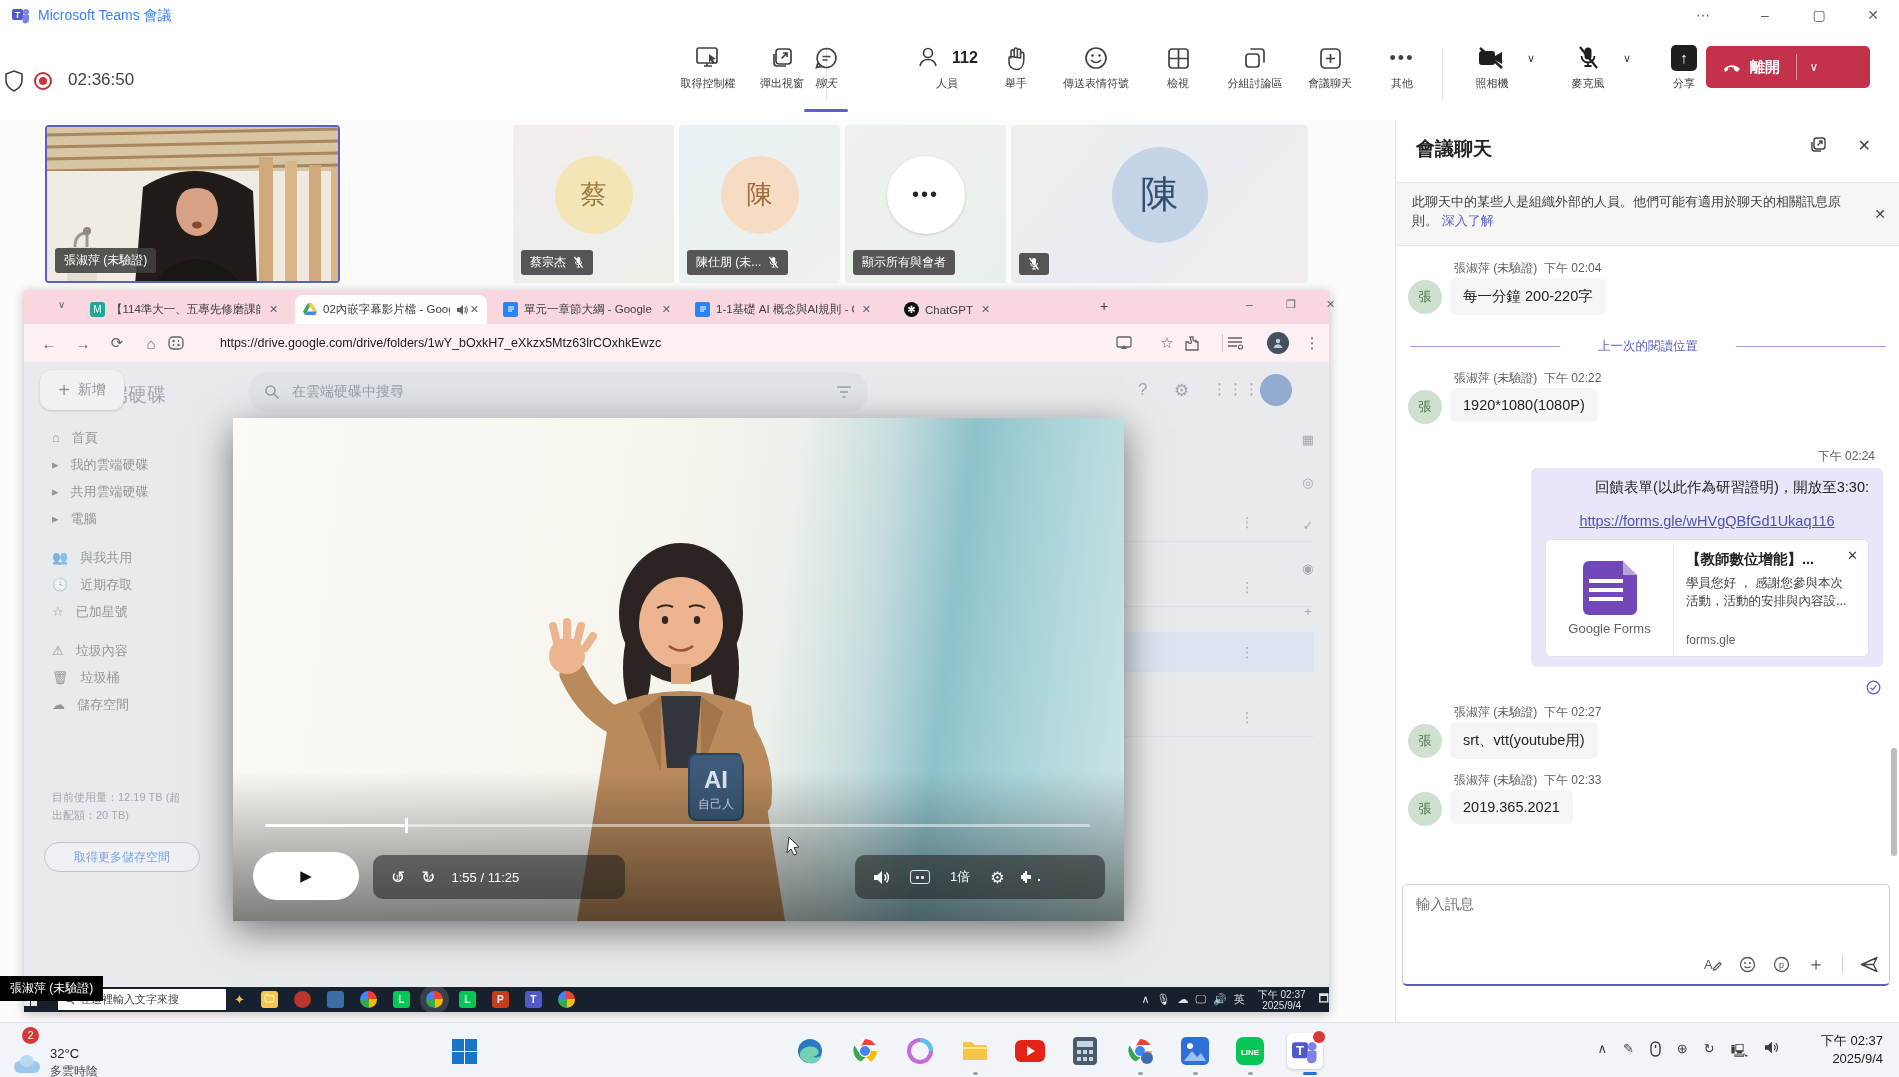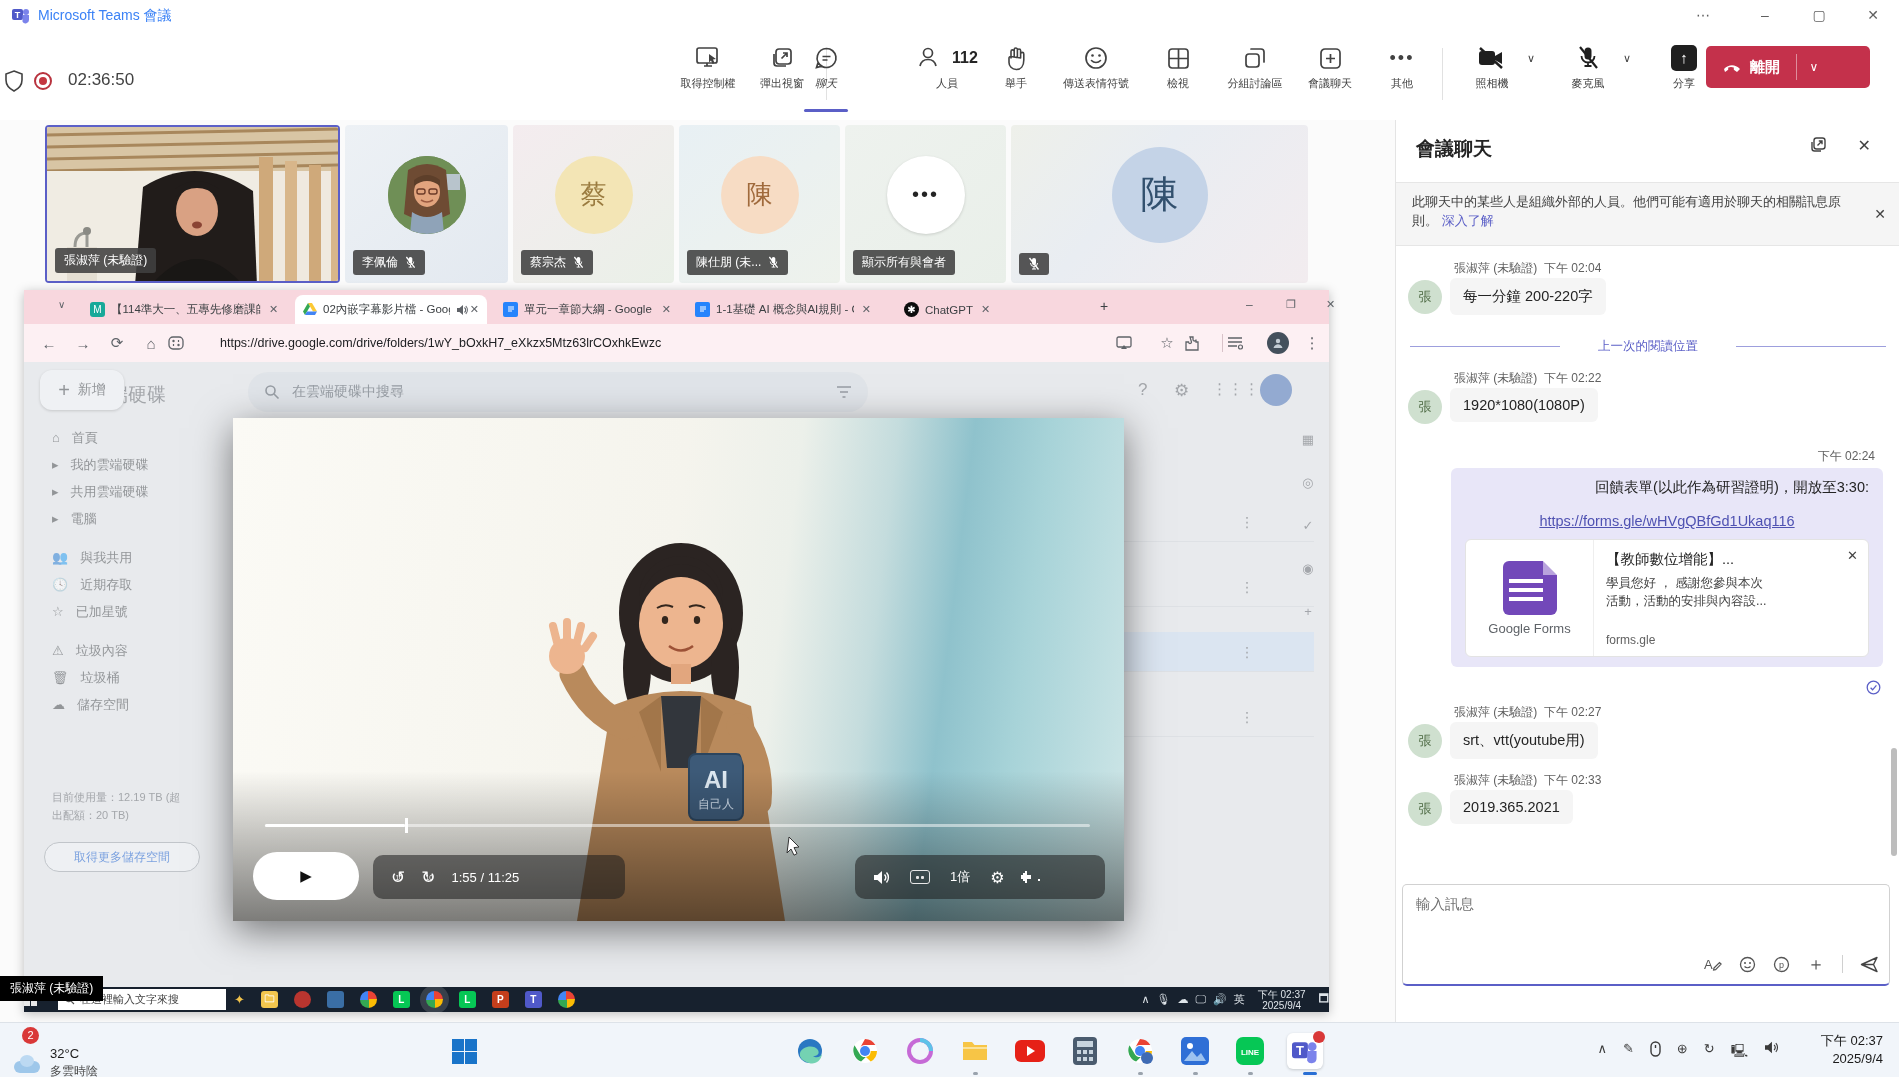--- a/index.html
+++ b/index.html
@@ -101,30 +101,30 @@
   .banner { position:absolute; left:0; top:62px; width:504px; height:64px; background:#f5f5f5; border-top:1px solid #e6e6e6; border-bottom:1px solid #e6e6e6; font-size:13px; color:#424242; padding:9px 44px 9px 16px; line-height:19px; }
   .banner a { color:#5b5fc7; text-decoration:none; }
   .bx { position:absolute; right:14px; top:22px; color:#424242; font-size:14px; }
   .mname { position:absolute; left:58px; font-size:12px; color:#616161; white-space:nowrap; }
   .avatar { position:absolute; left:12px; width:34px; height:34px; border-radius:50%; background:#cfe0cf; color:#49663f; font-size:13px; display:flex; align-items:center; justify-content:center; }
   .bubble { position:absolute; left:54px; background:#f5f5f5; border-radius:6px; padding:9px 13px; font-size:14.5px; color:#242424; white-space:nowrap; }
   .readmark { position:absolute; left:0; width:504px; text-align:center; font-size:12.5px; color:#5b5fc7; }
   .readmark::before,.readmark::after { content:''; position:absolute; top:8px; width:150px; height:1px; background:#5b5fc7; opacity:.6; }
   .readmark::before { left:14px; } .readmark::after { right:14px; }
   .owntime { position:absolute; right:24px; font-size:12px; color:#616161; }
-  .ownbubble { position:absolute; right:16px; width:432px; background:#e8e6f8; border-radius:6px; padding:10px 14px; font-size:14.5px; color:#242424; text-align:right; }
+  .ownbubble { position:absolute; right:16px; width:352px; background:#e8e6f8; border-radius:6px; padding:10px 14px; font-size:14.5px; color:#242424; text-align:right; }
   .ownbubble .lnk { display:block; color:#4f52b2; text-decoration:underline; margin-top:16px; text-align:center; }
   .fcard { margin-top:10px; background:#fff; border:1px solid #e3e3e3; border-radius:6px; height:118px; display:flex; overflow:hidden; text-align:left; }
   .fcard .logocell { width:128px; border-right:1px solid #eee; display:flex; flex-direction:column; align-items:center; justify-content:center; gap:6px; }
   .formsicon { width:54px; height:54px; background:#7248b9; border-radius:6px; position:relative; }
   .formsicon::before { content:''; position:absolute; right:0; top:0; border-style:solid; border-width:0 14px 14px 0; border-color:#fff #fff #b9a3dd #b9a3dd; }
   .formsicon::after { content:''; position:absolute; left:14px; top:18px; width:26px; height:4px; background:#fff; box-shadow:0 9px 0 #fff, 0 18px 0 #fff, -8px 0 0 #fff, -8px 9px 0 #fff, -8px 18px 0 #fff; }
   .fbrand { font-size:13px; color:#5f6368; }
   .fmain { flex:1; padding:10px 12px; position:relative; }
-  .ftitle { font-size:14.5px; font-weight:normal; color:#242424; }
+  .ftitle { font-size:14.5px; font-weight:bold; color:#242424; }
   .fdesc { font-size:12.5px; color:#424242; line-height:18px; margin-top:5px; }
   .fdom { font-size:12px; color:#616161; position:absolute; left:12px; bottom:9px; }
   .fx { position:absolute; right:10px; top:8px; color:#424242; font-size:13px; }
   .seen { position:absolute; right:18px; color:#5b5fc7; font-size:12px; }
   .cscroll { position:absolute; right:2px; top:628px; width:6px; height:108px; background:#bdbdbd; border-radius:3px; }
   .cinput { position:absolute; left:6px; top:764px; width:488px; height:102px; border:1px solid #d1d1d1; border-bottom:2.5px solid #5b5fc7; border-radius:5px; background:#fff; }
   .cinput .ph { position:absolute; left:13px; top:10px; font-size:14.5px; color:#707070; }
   .crow { position:absolute; right:10px; bottom:8px; display:flex; align-items:center; gap:17px; color:#555; font-size:15px; }
 
   
@@ -330,43 +330,20 @@
         <ellipse cx="150" cy="84" rx="21" ry="25" fill="#d9a183"></ellipse>
         <path d="M128 70 q22 -18 44 0 l0 -8 q-22 -16 -44 0 z" fill="#211c1a"></path>
         <ellipse cx="150" cy="98" rx="5" ry="3.4" fill="#8a4434"></ellipse>
         <path d="M104 158 q46 -52 92 0 z" fill="#191715"></path>
       </svg>
       <div class="badge">
           <span>張淑萍 (未驗證)</span>
         </div>
     </div>
 
-    <div class="tile" style="left:345px; width:163px; background:linear-gradient(140deg,#edf1f5,#e3e9f0);">
-      <div class="avcirc" style="background:radial-gradient(circle at 50% 100%, #7d9c60 0 55%, #5e7d52 100%); overflow:hidden;">
-        <svg width="78" height="78" viewBox="0 0 78 78">
-            <rect width="78" height="78" fill="#6f8f56"></rect>
-            <rect x="46" y="18" width="26" height="16" fill="#b8c4cc"></rect>
-            <path d="M20 14 q19 -12 38 0 l4 44 q-23 12 -46 0 z" fill="#6e4b33"></path>
-            <ellipse cx="39" cy="36" rx="13" ry="15" fill="#e2a47e"></ellipse>
-            <path d="M26 30 q13 -10 26 0 l0 -6 q-13 -10 -26 0 z" fill="#5d3f2a"></path>
-            <rect x="29" y="33" width="8" height="5" rx="2" fill="none" stroke="#6b3a28" stroke-width="1.4"></rect>
-            <rect x="41" y="33" width="8" height="5" rx="2" fill="none" stroke="#6b3a28" stroke-width="1.4"></rect>
-            <path d="M33 44 q6 4 12 0" stroke="#9c5a40" fill="none" stroke-width="1.6"></path>
-            <path d="M24 56 q15 10 30 0 l2 22 l-34 0 z" fill="#8fa3b8"></path>
-          </svg>
-      </div>
-      <div class="badge">
-          <span>李佩倫</span>
-        <svg width="11" height="13" viewBox="0 0 12 14">
-            <rect x="4" y="1" width="4" height="7" rx="2" fill="#fff"></rect>
-            <path d="M2.5 6a3.5 3.5 0 0 0 7 0M6 9.5V12M4 12h4" stroke="#fff" fill="none"></path>
-            <path d="M1.5 1l9 11.5" stroke="#fff" stroke-width="1.4"></path>
-          </svg>
-      </div>
-    </div>
 
     <div class="tile" style="left:513px; width:161px; background:linear-gradient(140deg,#f4ecef,#eaf0e8);">
       <div class="avcirc" style="background:#f3e5b5; color:#9a7b3f;">
           <span>蔡</span>
         </div>
       <div class="badge">
           <span>蔡宗杰</span>
         <svg width="11" height="13" viewBox="0 0 12 14">
             <rect x="4" y="1" width="4" height="7" rx="2" fill="#fff"></rect>
             <path d="M2.5 6a3.5 3.5 0 0 0 7 0M6 9.5V12M4 12h4" stroke="#fff" fill="none"></path>

